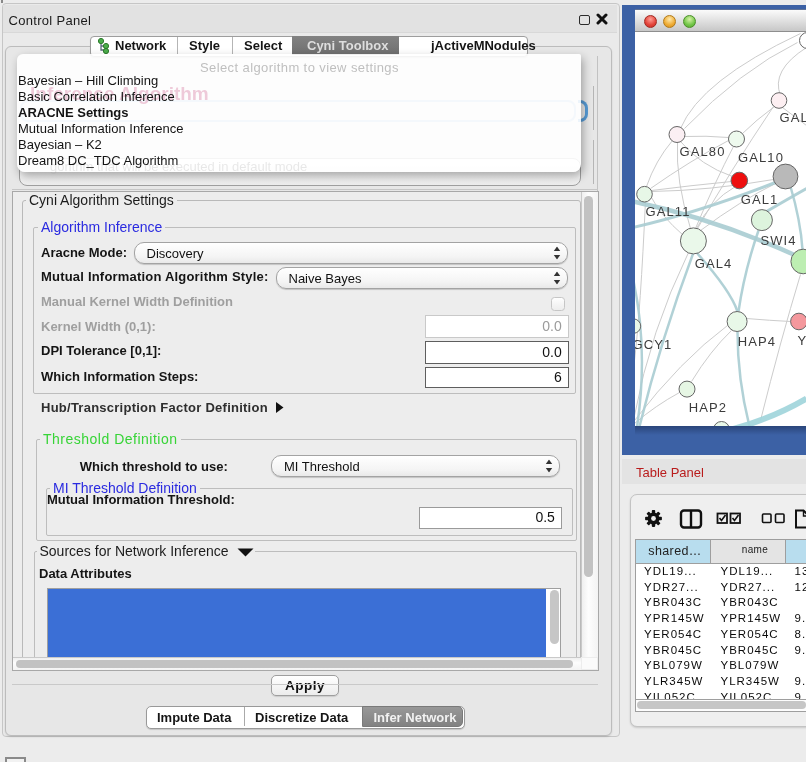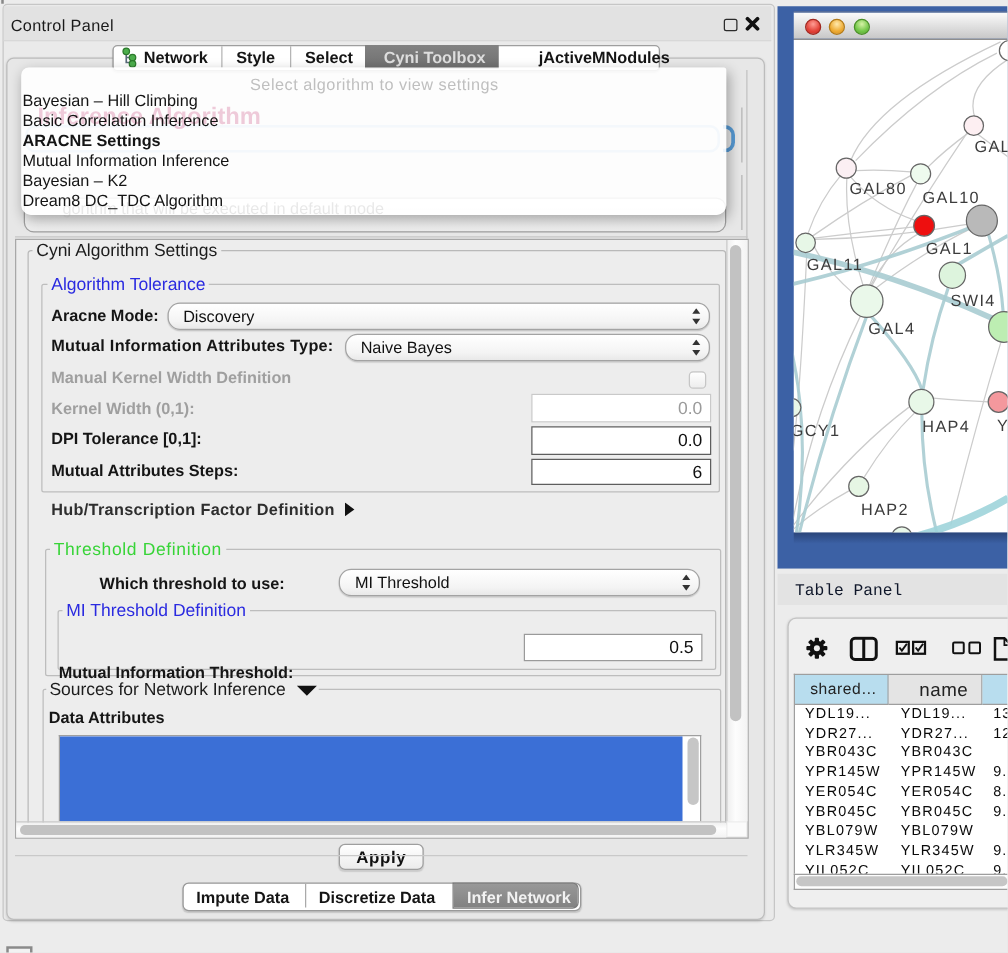--- a/index.html
+++ b/index.html
@@ -59,50 +59,50 @@
 <div class="abs" style="left:584px;top:196px;width:9px;height:381px;background:#c2c2c2;border-radius:5px;z-index:4;"></div>
 
 <div class="abs" style="left:13px;top:657px;width:568px;height:12px;background:linear-gradient(#efefef,#fdfdfd 40%,#f3f3f3);border-top:1px solid #c9c9c9;z-index:4;"></div>
 <div class="abs" style="left:16px;top:659.5px;width:557px;height:8px;background:#c2c2c2;border-radius:4px;z-index:4;"></div>
 <div class="abs" style="left:582px;top:658px;width:15px;height:11px;background:#fbfbfb;z-index:4;"></div>
 
 <div class="group" style="left:21.5px;top:200px;width:557px;height:460px;border-radius:3px;border-color:#b9b9b9;"></div>
 <div class="gtitle" style="left:26px;top:193px;color:#1c1c1c;">Cyni Algorithm Settings</div>
 
 <div class="group" style="left:33px;top:227px;width:541px;height:164.5px;"></div>
-<div class="gtitle" style="left:38px;top:220px;color:#2a2ae0;">Algorithm Tolerance</div>
+<div class="gtitle" style="left:38px;top:220px;color:#2a2ae0;">Algorithm Inference</div>
 
 <div class="abs lbl" style="left:41px;top:244.5px;">Aracne Mode:</div>
 <div class="combo" style="left:133.5px;top:241.5px;width:432px;height:20.5px;">
     <span class="ct">Discovery</span>
  <svg width="8" height="13" viewBox="0 0 8 13">
       <path d="M4 0 L7.2 4.5 L0.8 4.5 Z" fill="#333"></path>
       <path d="M4 13 L7.2 8.5 L0.8 8.5 Z" fill="#333"></path>
     </svg>
   </div>
 
-<div class="abs lbl" style="left:41px;top:269px;letter-spacing:0.2px;">Mutual Information Attributes Type:</div>
+<div class="abs lbl" style="left:41px;top:269px;letter-spacing:0.2px;">Mutual Information Algorithm Style:</div>
 <div class="combo" style="left:275.5px;top:266.5px;width:290px;height:20.5px;">
     <span class="ct">Naive Bayes</span>
  <svg width="8" height="13" viewBox="0 0 8 13">
       <path d="M4 0 L7.2 4.5 L0.8 4.5 Z" fill="#333"></path>
       <path d="M4 13 L7.2 8.5 L0.8 8.5 Z" fill="#333"></path>
     </svg>
   </div>
 
 <div class="abs lbl dis" style="left:41px;top:294px;">Manual Kernel Width Definition</div>
 <div class="abs" style="left:551px;top:296.5px;width:12px;height:12px;border:1px solid #c6c6c6;border-radius:3.5px;background:linear-gradient(#fefefe,#ededed);"></div>
 
 <div class="abs lbl dis" style="left:41px;top:318.5px;">Kernel Width (0,1):</div>
 <div class="field" style="left:424.8px;top:315px;width:144px;height:23px;border:1px solid #c9c9c9;color:#9b9b9b;padding:0 6px;line-height:21px;">0.0</div>
 
 <div class="abs lbl" style="left:41px;top:343px;">DPI Tolerance [0,1]:</div>
 <div class="field" style="left:424.8px;top:340.5px;width:144px;height:23.5px;border:1.5px solid #5e5e5e;padding:0 6px;line-height:20.5px;">0.0</div>
 
-<div class="abs lbl" style="left:41px;top:368.5px;">Mutual Attributes Steps:</div>
+<div class="abs lbl" style="left:41px;top:368.5px;">Which Information Steps:</div>
 <div class="field" style="left:424.8px;top:366.5px;width:144px;height:21.5px;border:1.5px solid #5e5e5e;padding:0 6px;line-height:18.5px;">6</div>
 
 <div class="abs" style="left:41px;top:400px;font-size:13px;font-weight:bold;color:#2e2e2e;letter-spacing:0.25px;white-space:nowrap;">Hub/Transcription Factor Definition</div>
 <svg class="abs" style="left:274.5px;top:402px;" width="9" height="11" viewBox="0 0 9 11">
     <path d="M1 0 L8.5 5.5 L1 11 Z" fill="#111"></path>
   </svg>
 
 <div class="group" style="left:36px;top:439px;width:538.5px;height:99.5px;"></div>
 <div class="gtitle" style="left:40px;top:432px;color:#37d437;letter-spacing:0.5px;">Threshold Definition</div>
 
@@ -111,21 +111,21 @@
     <span class="ct">MI Threshold</span>
  <svg width="8" height="13" viewBox="0 0 8 13">
       <path d="M4 0 L7.2 4.5 L0.8 4.5 Z" fill="#333"></path>
       <path d="M4 13 L7.2 8.5 L0.8 8.5 Z" fill="#333"></path>
     </svg>
   </div>
 
 <div class="group" style="left:46px;top:488px;width:525px;height:46px;"></div>
 <div class="gtitle" style="left:50px;top:481px;color:#2a2ae0;">MI Threshold Definition</div>
 
-<div class="abs lbl" style="left:47px;top:530px;">Mutual Information Threshold:</div>
+<div class="abs lbl" style="left:47px;top:492px;">Mutual Information Threshold:</div>
 <div class="field" style="left:419.4px;top:507px;width:142.5px;height:21.5px;border:1px solid #9a9a9a;padding:0 6px;line-height:19.5px;">0.5</div>
 
 <div class="group" style="left:34px;top:551px;width:540.5px;height:110px;"></div>
 <div class="gtitle" style="left:36.5px;top:544px;color:#1c1c1c;padding-right:26px;">Sources for Network Inference</div>
 <svg class="abs" style="left:236.5px;top:547.5px;" width="17" height="9" viewBox="0 0 17 9">
     <path d="M0.5 0.5 L16.5 0.5 L8.5 8.5 Z" fill="#111"></path>
   </svg>
 
 <div class="abs lbl" style="left:39px;top:566px;">Data Attributes</div>
 
@@ -229,21 +229,21 @@
  <text x="797" y="344.5">YB</text>
  <text x="652" y="348.5" text-anchor="middle">GCY1</text>
  <text x="707.5" y="411.5" text-anchor="middle">HAP2</text>
 </g>
 </svg>
 
 <div class="abs" style="left:634.5px;top:425.5px;width:171.5px;height:9px;background:linear-gradient(rgba(20,35,70,0.45),rgba(20,35,70,0));"></div>
 
 <div class="abs" style="left:621.5px;top:455px;width:184.5px;height:307px;background:#ececec;"></div>
 <div class="abs" style="left:621.5px;top:458.5px;width:184.5px;height:25px;background:#e3e3e3;"></div>
-<div class="abs" style="left:636px;top:464.5px;font-size:13px;color:#0f172a;font-family:Liberation Mono, monospace;">Table Panel</div>
+<div class="abs" style="left:636px;top:464.5px;font-size:13px;color:#b91c1c;">Table Panel</div>
 
 <div class="abs" style="left:630px;top:494px;width:186px;height:231px;background:#efefef;border:1px solid #c3c3c3;border-radius:7px;box-shadow:0 1px 2px rgba(0,0,0,0.15);"></div>
 
 <svg class="abs" style="left:644px;top:509px;" width="165" height="21" viewBox="0 0 165 21">
  <g transform="translate(9.5,9.5)" fill="#111">
   <circle r="5.9"></circle>
   <g>
    <rect x="-1.7" y="-8.4" width="3.4" height="3.4" rx="0.8"></rect>
    <rect x="-1.7" y="5" width="3.4" height="3.4" rx="0.8"></rect>
    <rect x="-8.4" y="-1.7" width="3.4" height="3.4" rx="0.8"></rect>
@@ -271,20 +271,20 @@
   <path d="M152 1.5 L159.5 1.5 L165 7 L165 18.5 L152 18.5 Z"></path>
   <path d="M159.5 1.5 L159.5 7 L165 7" stroke-width="1.4"></path>
  </g>
 </svg>
 
 <div class="abs" style="left:634.5px;top:538.5px;width:171.5px;height:160px;background:#fff;border:1px solid #9e9e9e;border-right:none;border-bottom:none;overflow:hidden;box-sizing:border-box;">
  <div style="position:absolute;left:0;top:0;width:74px;height:23.5px;background:#b8ddee;border-right:1px solid #9e9e9e;border-bottom:1px solid #9e9e9e;"></div>
  <div style="position:absolute;left:75px;top:0;width:74.5px;height:23.5px;background:#e4e4e4;border-right:1px solid #9e9e9e;border-bottom:1px solid #9e9e9e;"></div>
  <div style="position:absolute;left:150.5px;top:0;width:21px;height:23.5px;background:#b8ddee;border-bottom:1px solid #9e9e9e;"></div>
  <div style="position:absolute;left:2px;top:4.5px;width:75px;text-align:center;font-size:12.5px;letter-spacing:0.4px;color:#222;">shared…</div>
- <div style="position:absolute;left:82px;top:4.5px;width:75px;text-align:center;font-size:15px;letter-spacing:0.4px;color:#222;">name</div>
+ <div style="position:absolute;left:82px;top:4.5px;width:75px;text-align:center;font-size:10px;letter-spacing:0.4px;color:#222;">name</div>
  <div style="position:absolute;left:8.5px;top:24.5px;font-size:11.5px;letter-spacing:1px;color:#0a0a0a;line-height:15.7px;">YDL19...<br>YDR27...<br>YBR043C<br>YPR145W<br>YER054C<br>YBR045C<br>YBL079W<br>YLR345W<br>YIL052C</div>
  <div style="position:absolute;left:85px;top:24.5px;font-size:11.5px;letter-spacing:1px;color:#0a0a0a;line-height:15.7px;">YDL19...<br>YDR27...<br>YBR043C<br>YPR145W<br>YER054C<br>YBR045C<br>YBL079W<br>YLR345W<br>YIL052C</div>
  <div style="position:absolute;left:159px;top:24.5px;font-size:11.5px;letter-spacing:1px;color:#0a0a0a;line-height:15.7px;">13...<br>12...<br>&nbsp;<br>9.<br>8.<br>9.<br>&nbsp;<br>9.<br>9.</div>
 </div>
 
 <div class="abs" style="left:634.5px;top:698.5px;width:171.5px;height:13px;background:#fdfdfd;border:1px solid #9e9e9e;border-right:none;box-sizing:border-box;"></div>
 <div class="abs" style="left:637px;top:701px;width:169px;height:8px;background:#c6c6c6;border-radius:4px;"></div>
 
 </body></html>

